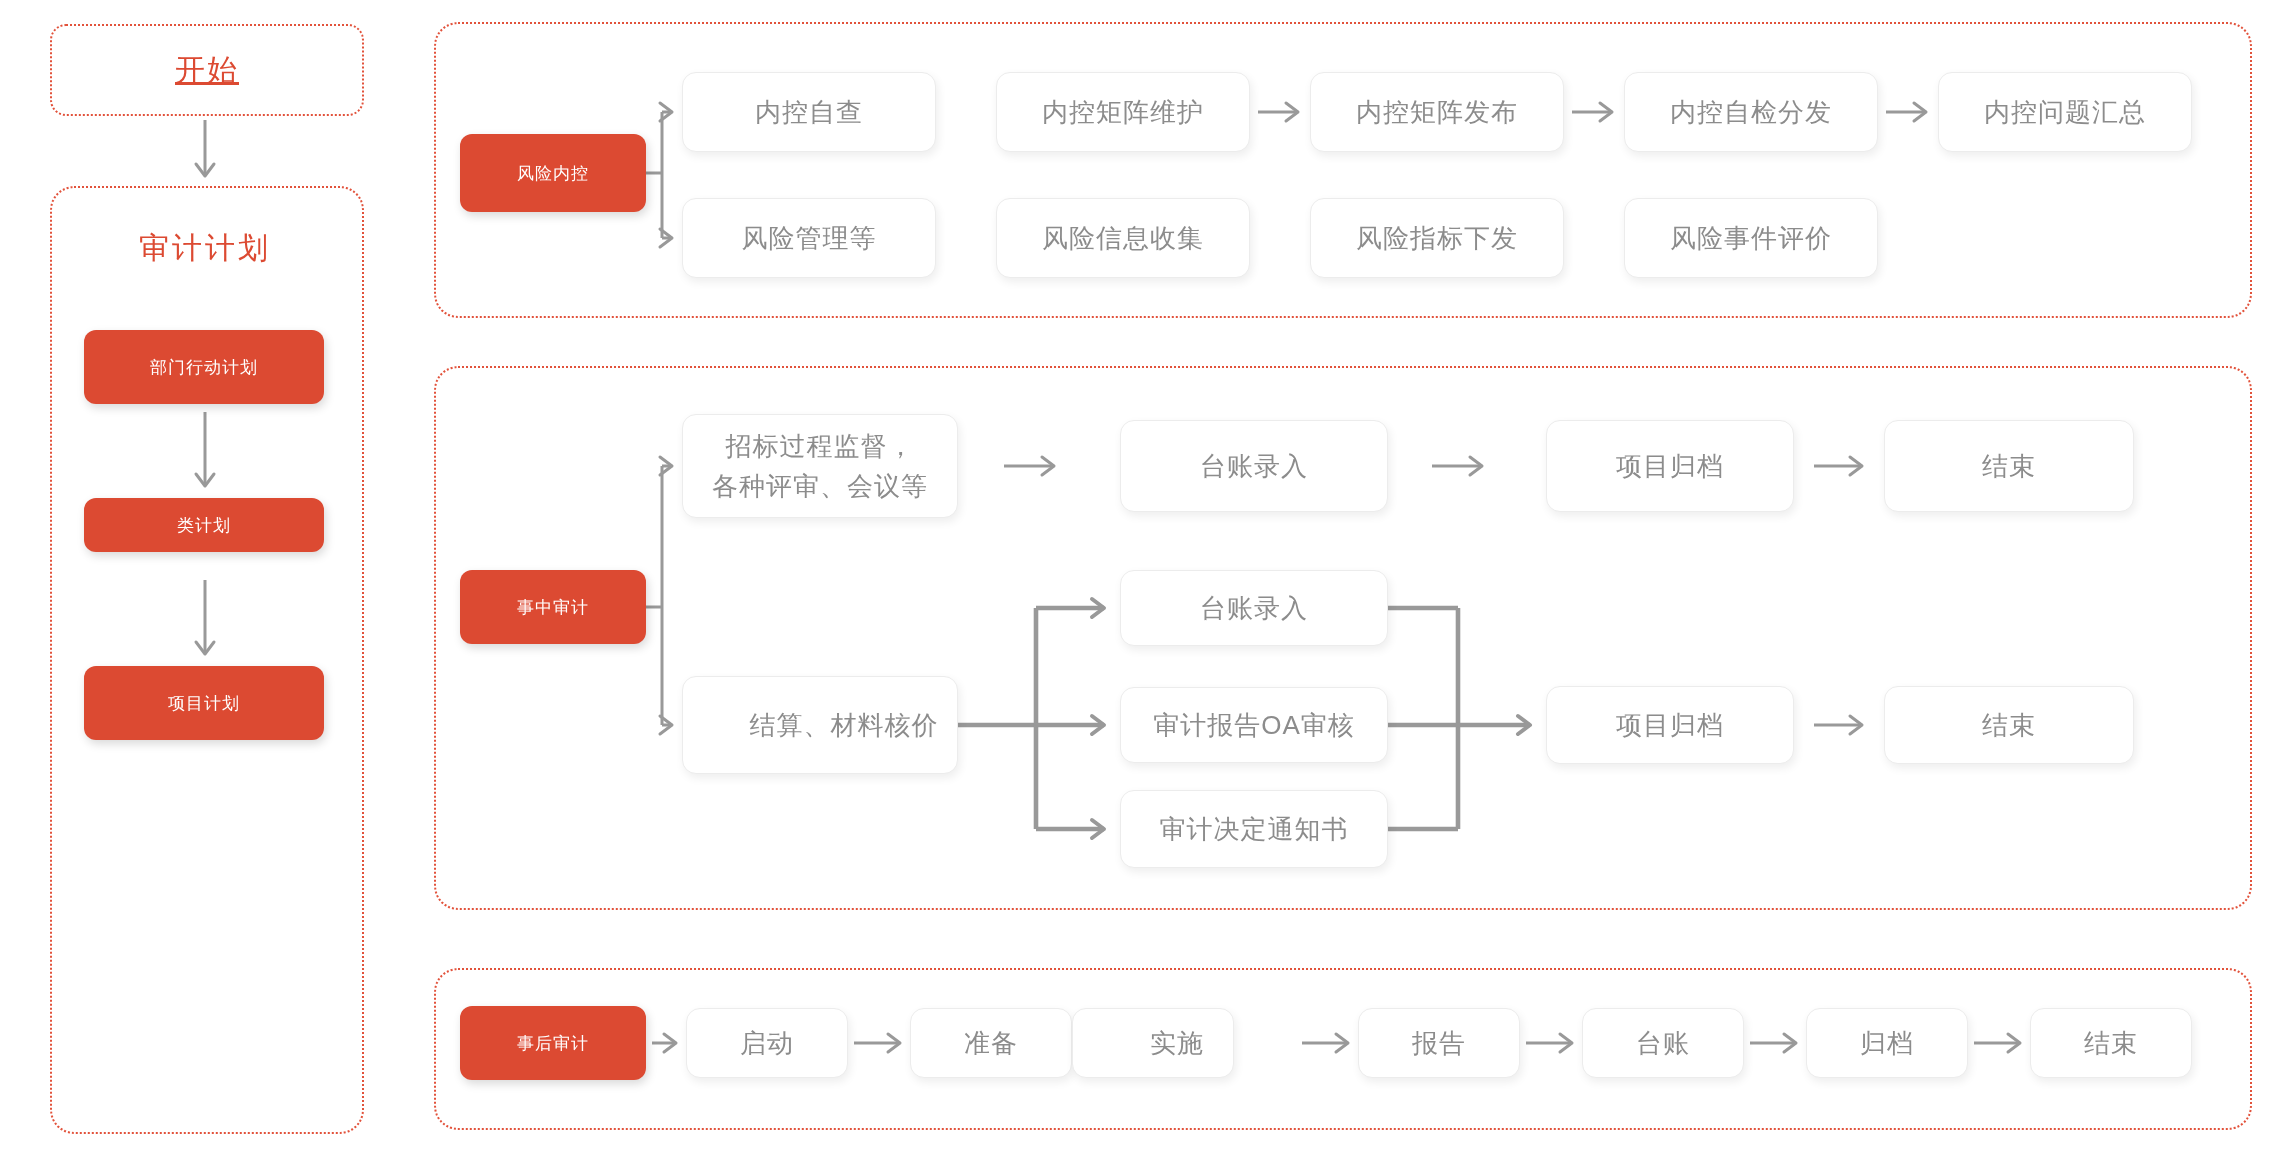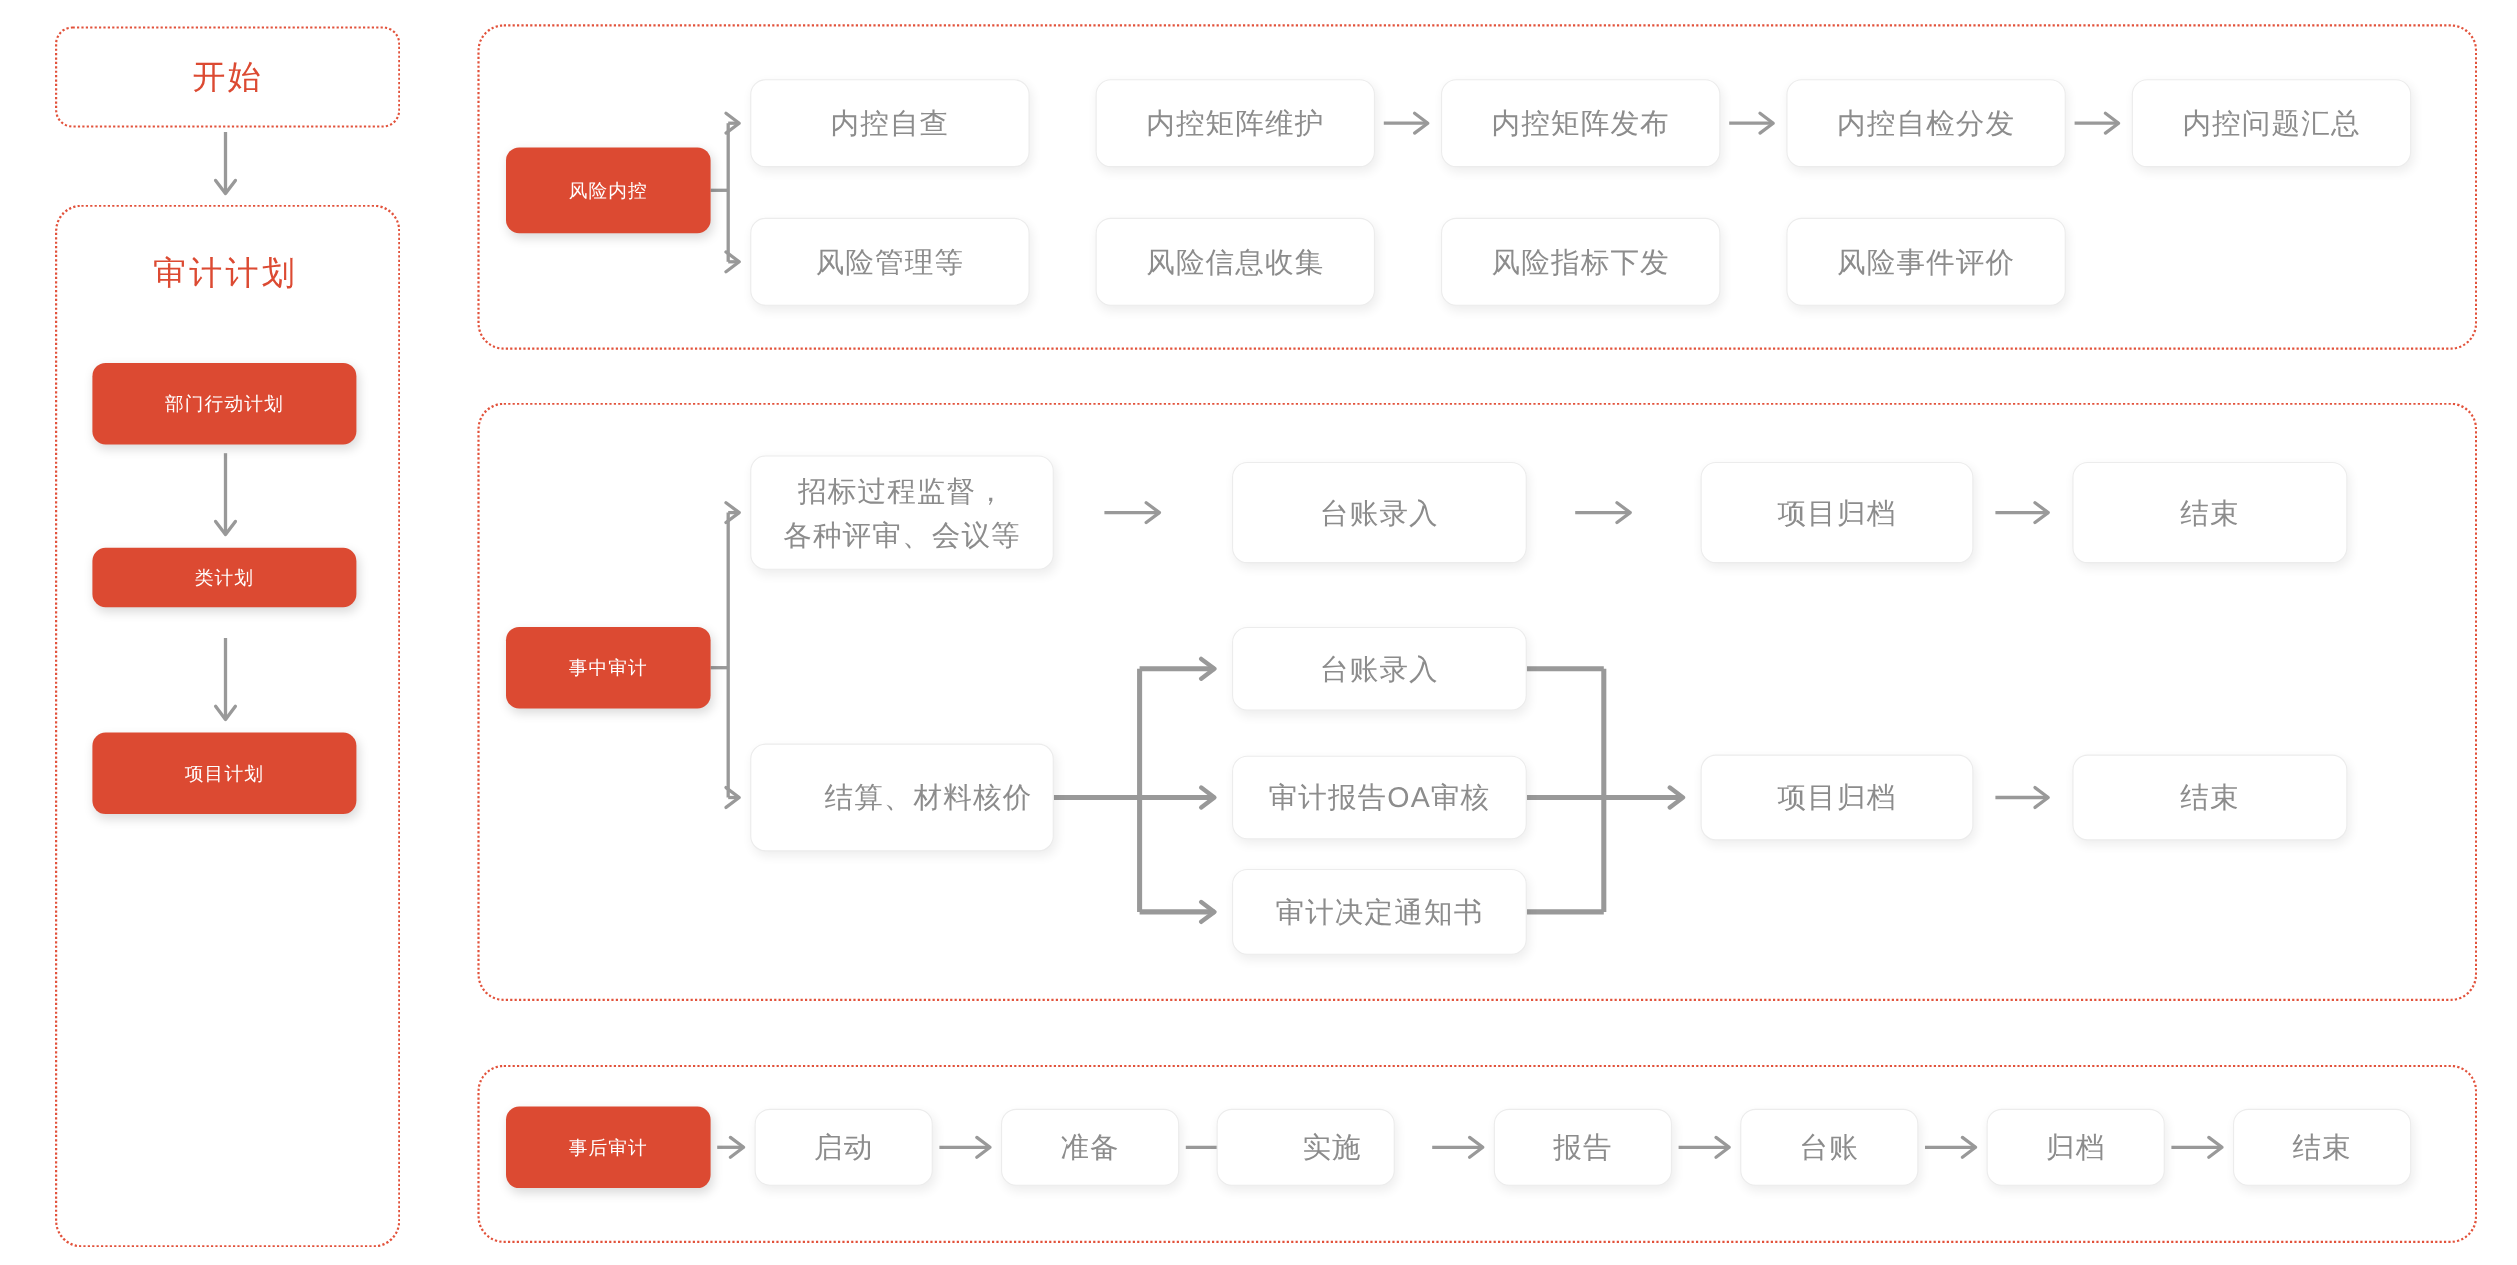--- a/index.html
+++ b/index.html
@@ -67,21 +67,21 @@
       <path d="M1036,725 H1104" marker-end="url(#ahb)"></path>
       <path d="M1036,829 H1104" marker-end="url(#ahb)"></path>
 
       <path d="M1388,608 H1458"></path>
       <path d="M1388,829 H1458"></path>
       <path d="M1458,608 V829"></path>
       <path d="M1388,725 H1530" marker-end="url(#ahb)"></path>
     </g>
   </svg>
 
-  <div class="start-dashed" style="left:50px;top:24px;width:310px;height:88px;">开始</div>
+  <div class="start-dashed" style="left:50px;top:24px;width:310px;height:88px;text-decoration:underline;">开始</div>
 
   <div class="dashed" style="left:50px;top:186px;width:310px;height:944px;"></div>
   <div class="group-title" style="left:50px;top:228px;width:310px;">审计计划</div>
 
   <div class="nbox red" style="left:84px;top:330px;width:240px;height:74px;">部门行动计划</div>
   <div class="nbox red" style="left:84px;top:498px;width:240px;height:54px;">类计划</div>
   <div class="nbox red" style="left:84px;top:666px;width:240px;height:74px;">项目计划</div>
 
   <div class="dashed" style="left:434px;top:22px;width:1814px;height:292px;"></div>
   <div class="nbox red" style="left:460px;top:134px;width:186px;height:78px;">风险内控</div>
@@ -113,19 +113,19 @@
   <div class="nbox white" style="left:1120px;top:687px;width:268px;height:76px;">审计报告OA审核</div>
   <div class="nbox white" style="left:1120px;top:790px;width:268px;height:78px;">审计决定通知书</div>
   <div class="nbox white" style="left:1546px;top:686px;width:248px;height:78px;">项目归档</div>
   <div class="nbox white" style="left:1884px;top:686px;width:250px;height:78px;">结束</div>
 
   <div class="dashed" style="left:434px;top:968px;width:1814px;height:158px;"></div>
   <div class="nbox red" style="left:460px;top:1006px;width:186px;height:74px;">事后审计</div>
 
   <div class="nbox white" style="left:686px;top:1008px;width:162px;height:70px;">启动</div>
   <div class="nbox white" style="left:910px;top:1008px;width:162px;height:70px;">准备</div>
-  <div class="nbox white" style="left:1106px;top:1008px;width:162px;height:70px;padding-left:48px;">实施</div>
+  <div class="nbox white" style="left:1072px;top:1008px;width:162px;height:70px;padding-left:48px;">实施</div>
   <div class="nbox white" style="left:1358px;top:1008px;width:162px;height:70px;">报告</div>
   <div class="nbox white" style="left:1582px;top:1008px;width:162px;height:70px;">台账</div>
   <div class="nbox white" style="left:1806px;top:1008px;width:162px;height:70px;">归档</div>
   <div class="nbox white" style="left:2030px;top:1008px;width:162px;height:70px;">结束</div>
 
 </div>
 
 </body></html>

